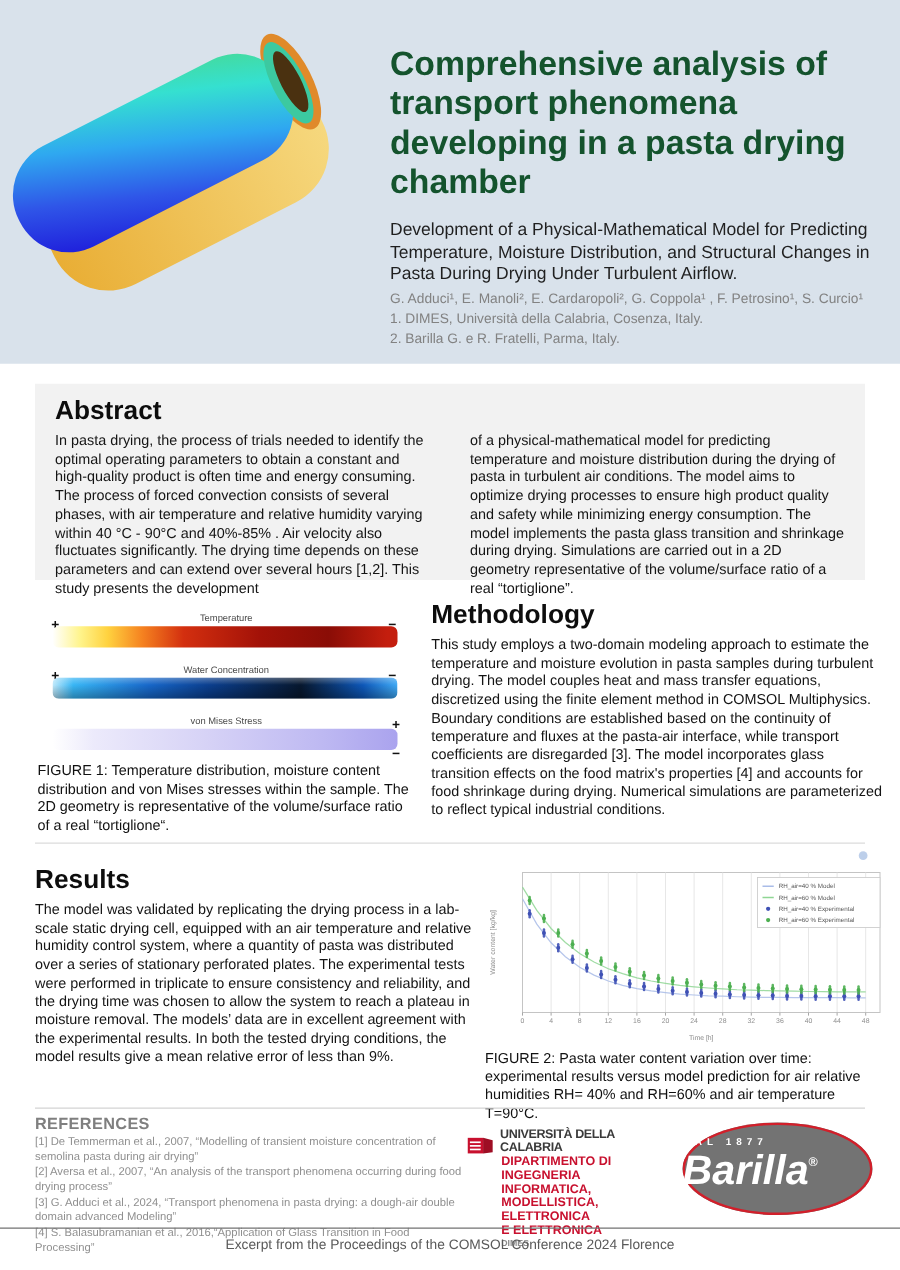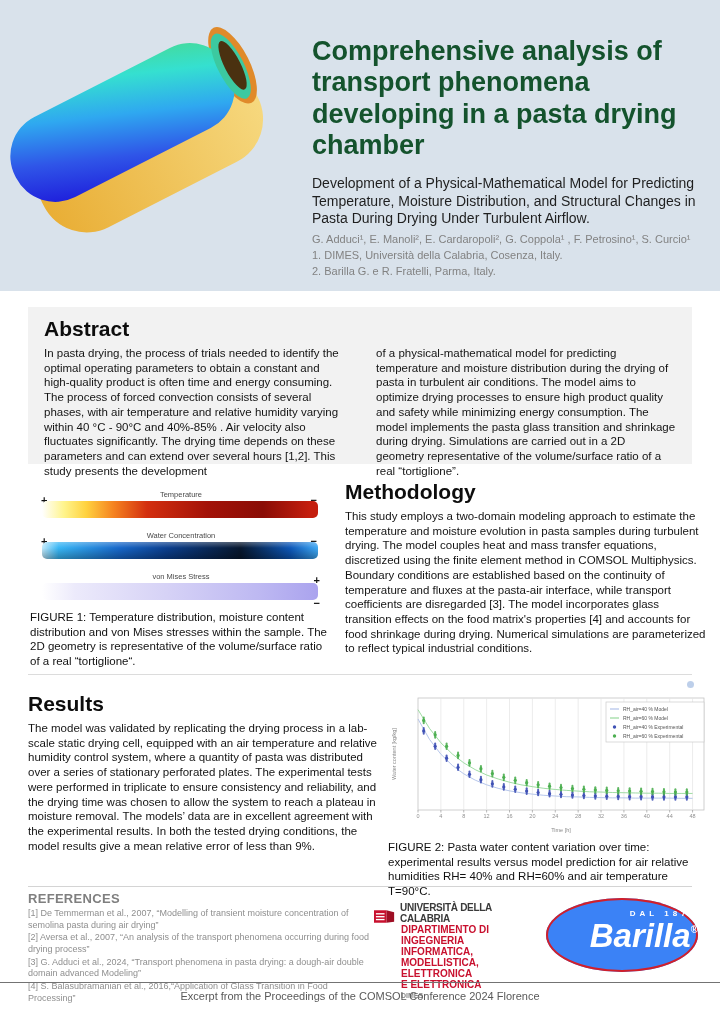--- a/index.html
+++ b/index.html
@@ -47,22 +47,22 @@
   #references{position:absolute;left:28px;top:891px;width:348px;}
   #references h3{font-size:13px;font-weight:bold;color:#7f7f7f;margin:0 0 2px 0;letter-spacing:.3px;}
   .ref-item{font-size:9px;color:#8f8f8f;line-height:1.3;margin-bottom:1px;}
   
   #unical{position:absolute;left:374px;top:902px;width:164px;}
   #unical-top{display:flex;align-items:flex-end;gap:5px;}
   #unical-name{font-size:10px;font-weight:bold;color:#3a3a3a;letter-spacing:-0.3px;}
   #unical-dept{font-size:10px;font-weight:bold;color:#c8102e;line-height:1.1;margin:0 0 2px 27px;}
   #unical-dimes{font-size:7px;font-weight:bold;color:#8a8a8a;margin-left:27px;}
   
-  #barilla{position:absolute;left:546px;top:898px;width:152px;height:74px;background:#3b82f6;
-           border-radius:50%;text-align:right;box-shadow:inset 0 0 0 2px #d21f2a;}
+  #barilla{position:absolute;left:546px;top:898px;width:152px;height:74px;background:#737373;
+           border-radius:50%;text-align:left;box-shadow:inset 0 0 0 2px #d21f2a;}
   #barilla-tag{font-size:8px;letter-spacing:4px;color:#ffffff;padding-top:11px;font-weight:bold;}
   #barilla-name{font-size:33px;font-weight:bold;font-style:italic;color:#ffffff;line-height:1;margin-top:1px;}
   #barilla-reg{font-size:10px;vertical-align:14px;font-style:normal;}
   
   #footer{position:absolute;left:0;top:982px;width:720px;border-top:1px solid #737373;}
   #footer-text{text-align:center;font-size:11px;color:#595959;margin-top:7px;}
 </style>
 </head>
 <body>
 

